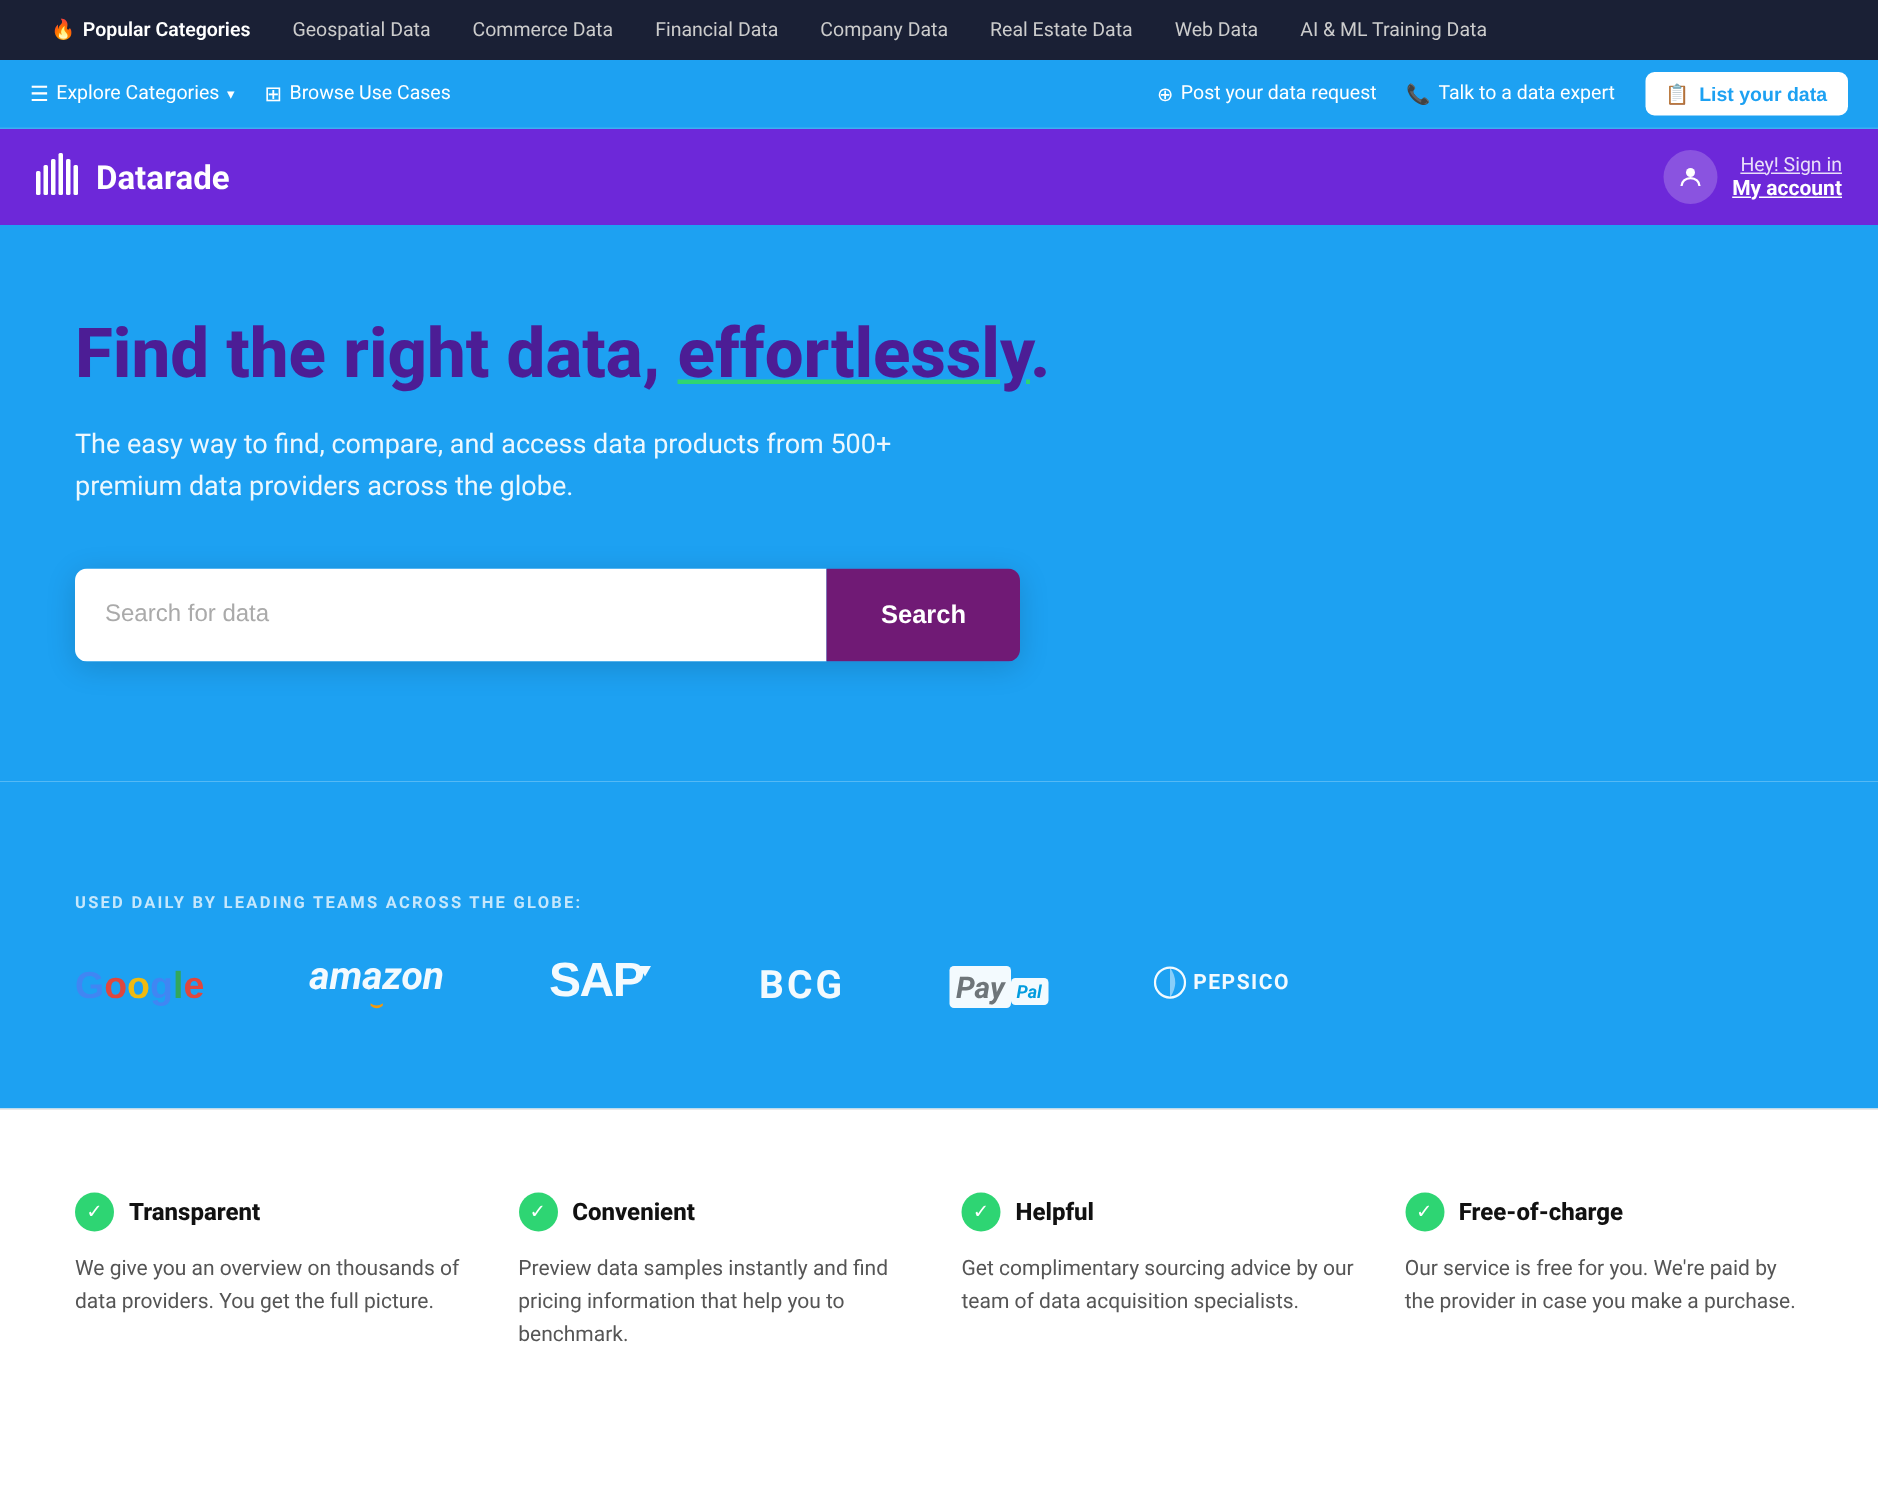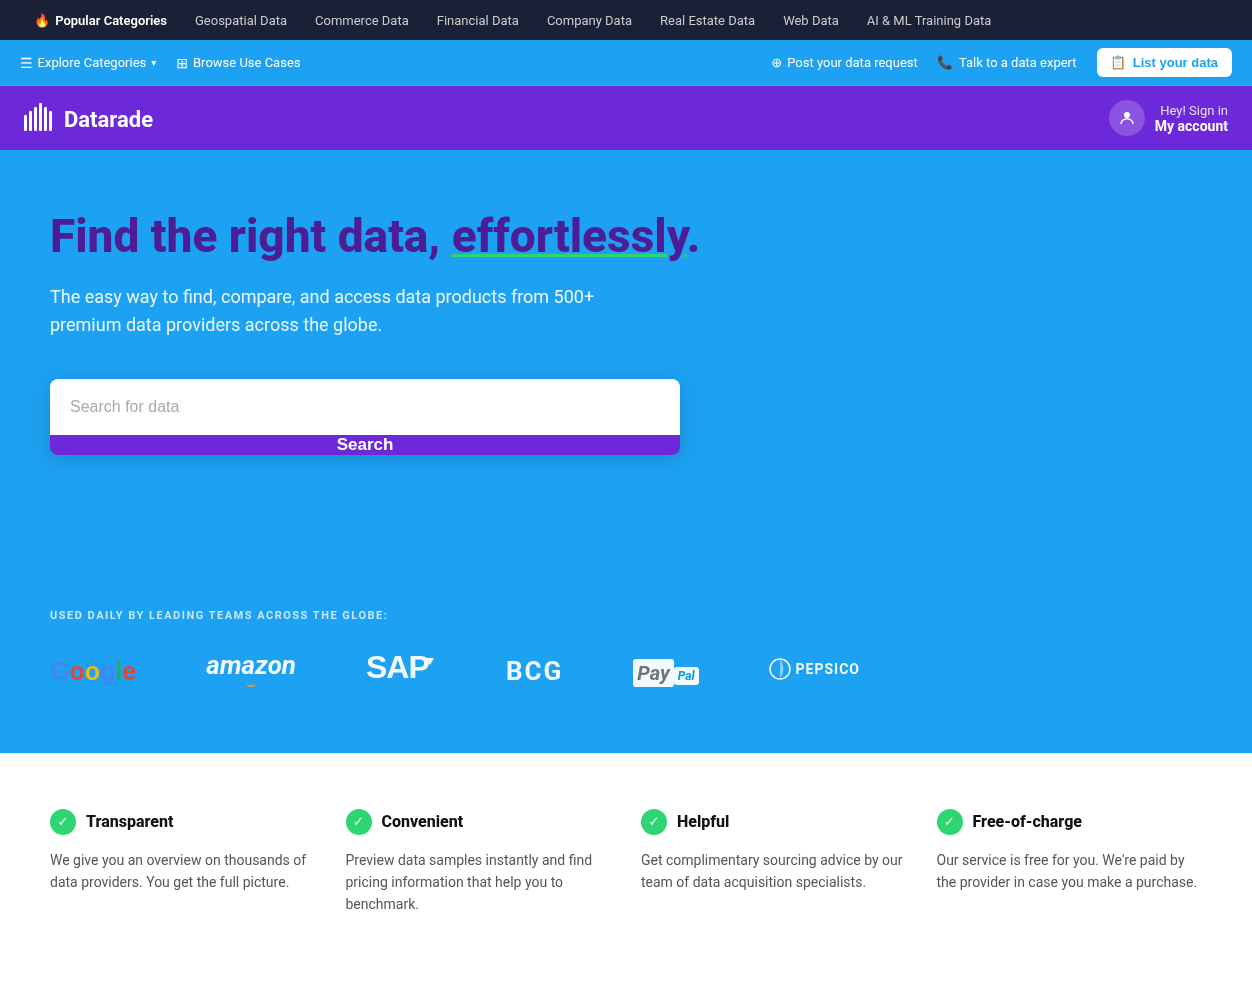--- a/index.html
+++ b/index.html
@@ -106,21 +106,21 @@
       width: 36px;
       height: 36px;
       border-radius: 50%;
       background: rgba(255,255,255,0.2);
       display: flex;
       align-items: center;
       justify-content: center;
       color: #fff;
       font-size: 16px;
     }
-    .account-text { color: #fff; text-align: right; font-size: 13px; }
+    .account-text { color: #fff; text-align: right; font-size: 13px; text-decoration: underline; }
     .account-text .hey { opacity: 0.85; }
     .account-text .my-account { font-weight: 700; font-size: 14px; }
 
     
     .hero {
       background: #1da1f2;
       padding: 60px 50px 80px 50px;
     }
     .hero-title {
       color: #4c1d95;
@@ -140,38 +140,37 @@
       font-size: 18px;
       line-height: 1.55;
       max-width: 620px;
       margin-bottom: 40px;
     }
 
     
     .search-bar-container {
       display: flex;
       max-width: 630px;
-      height: 76px;
+      height: 62px;
       border-radius: 8px;
       overflow: hidden;
       box-shadow: 0 4px 20px rgba(0,0,0,0.15);
-      flex-direction: column;
     }
     .search-input {
       flex: 1;
       border: none;
       outline: none;
       padding: 0 20px;
       font-size: 16px;
       color: #333;
       background: #fff;
     }
     .search-input::placeholder { color: #aaa; }
     .search-btn {
-      background: #6d28d9;
+      background: #701a75;
       color: #fff;
       border: none;
       padding: 0 36px;
       font-size: 17px;
       font-weight: 700;
       cursor: pointer;
       white-space: nowrap;
     }
 
     

